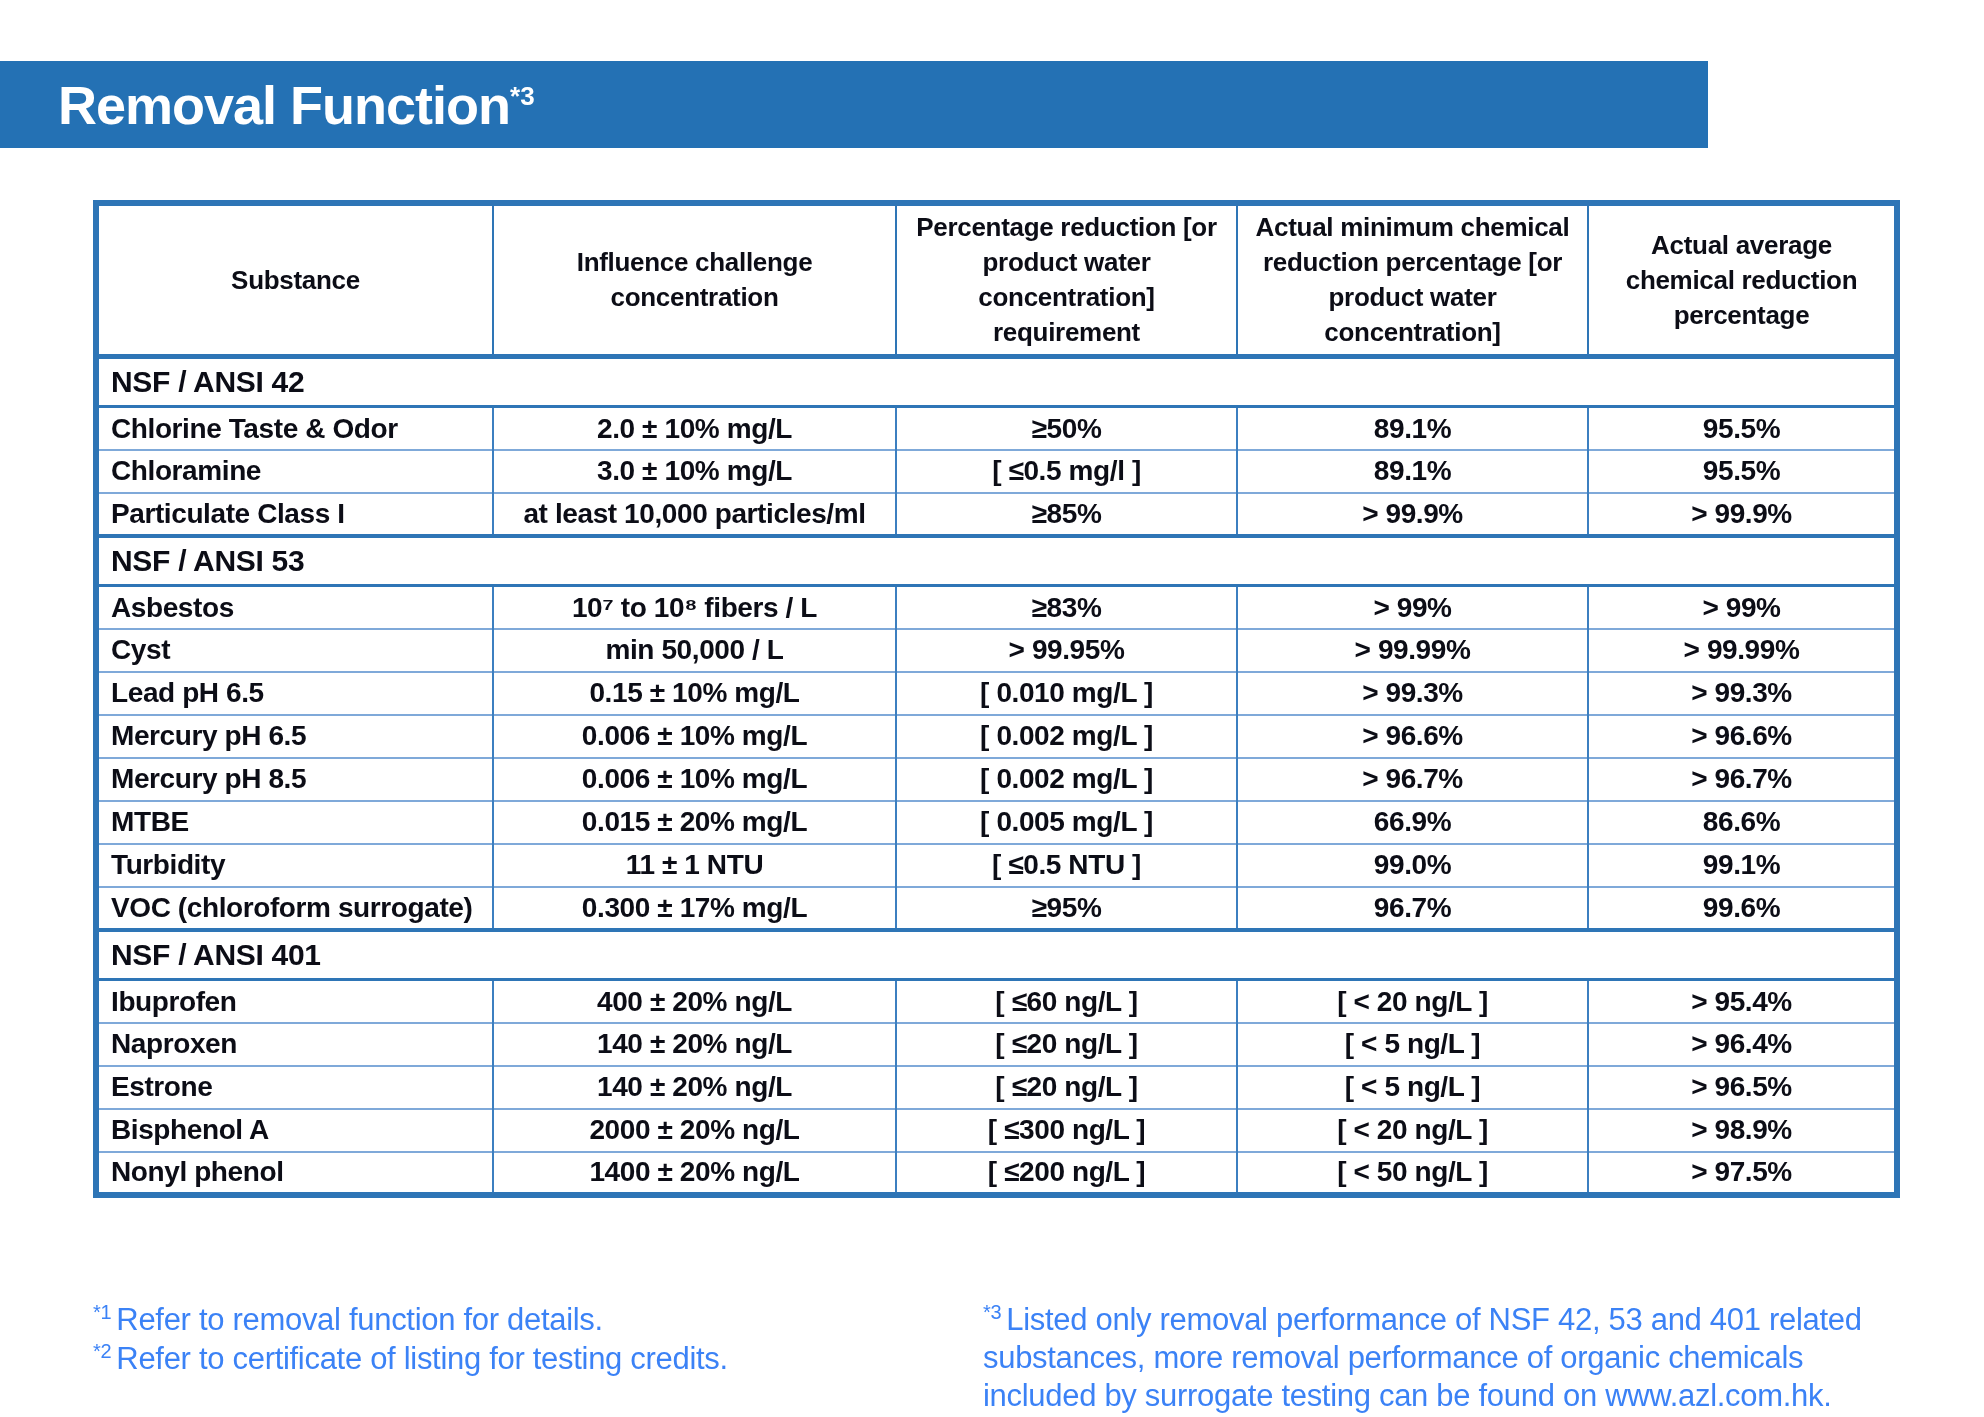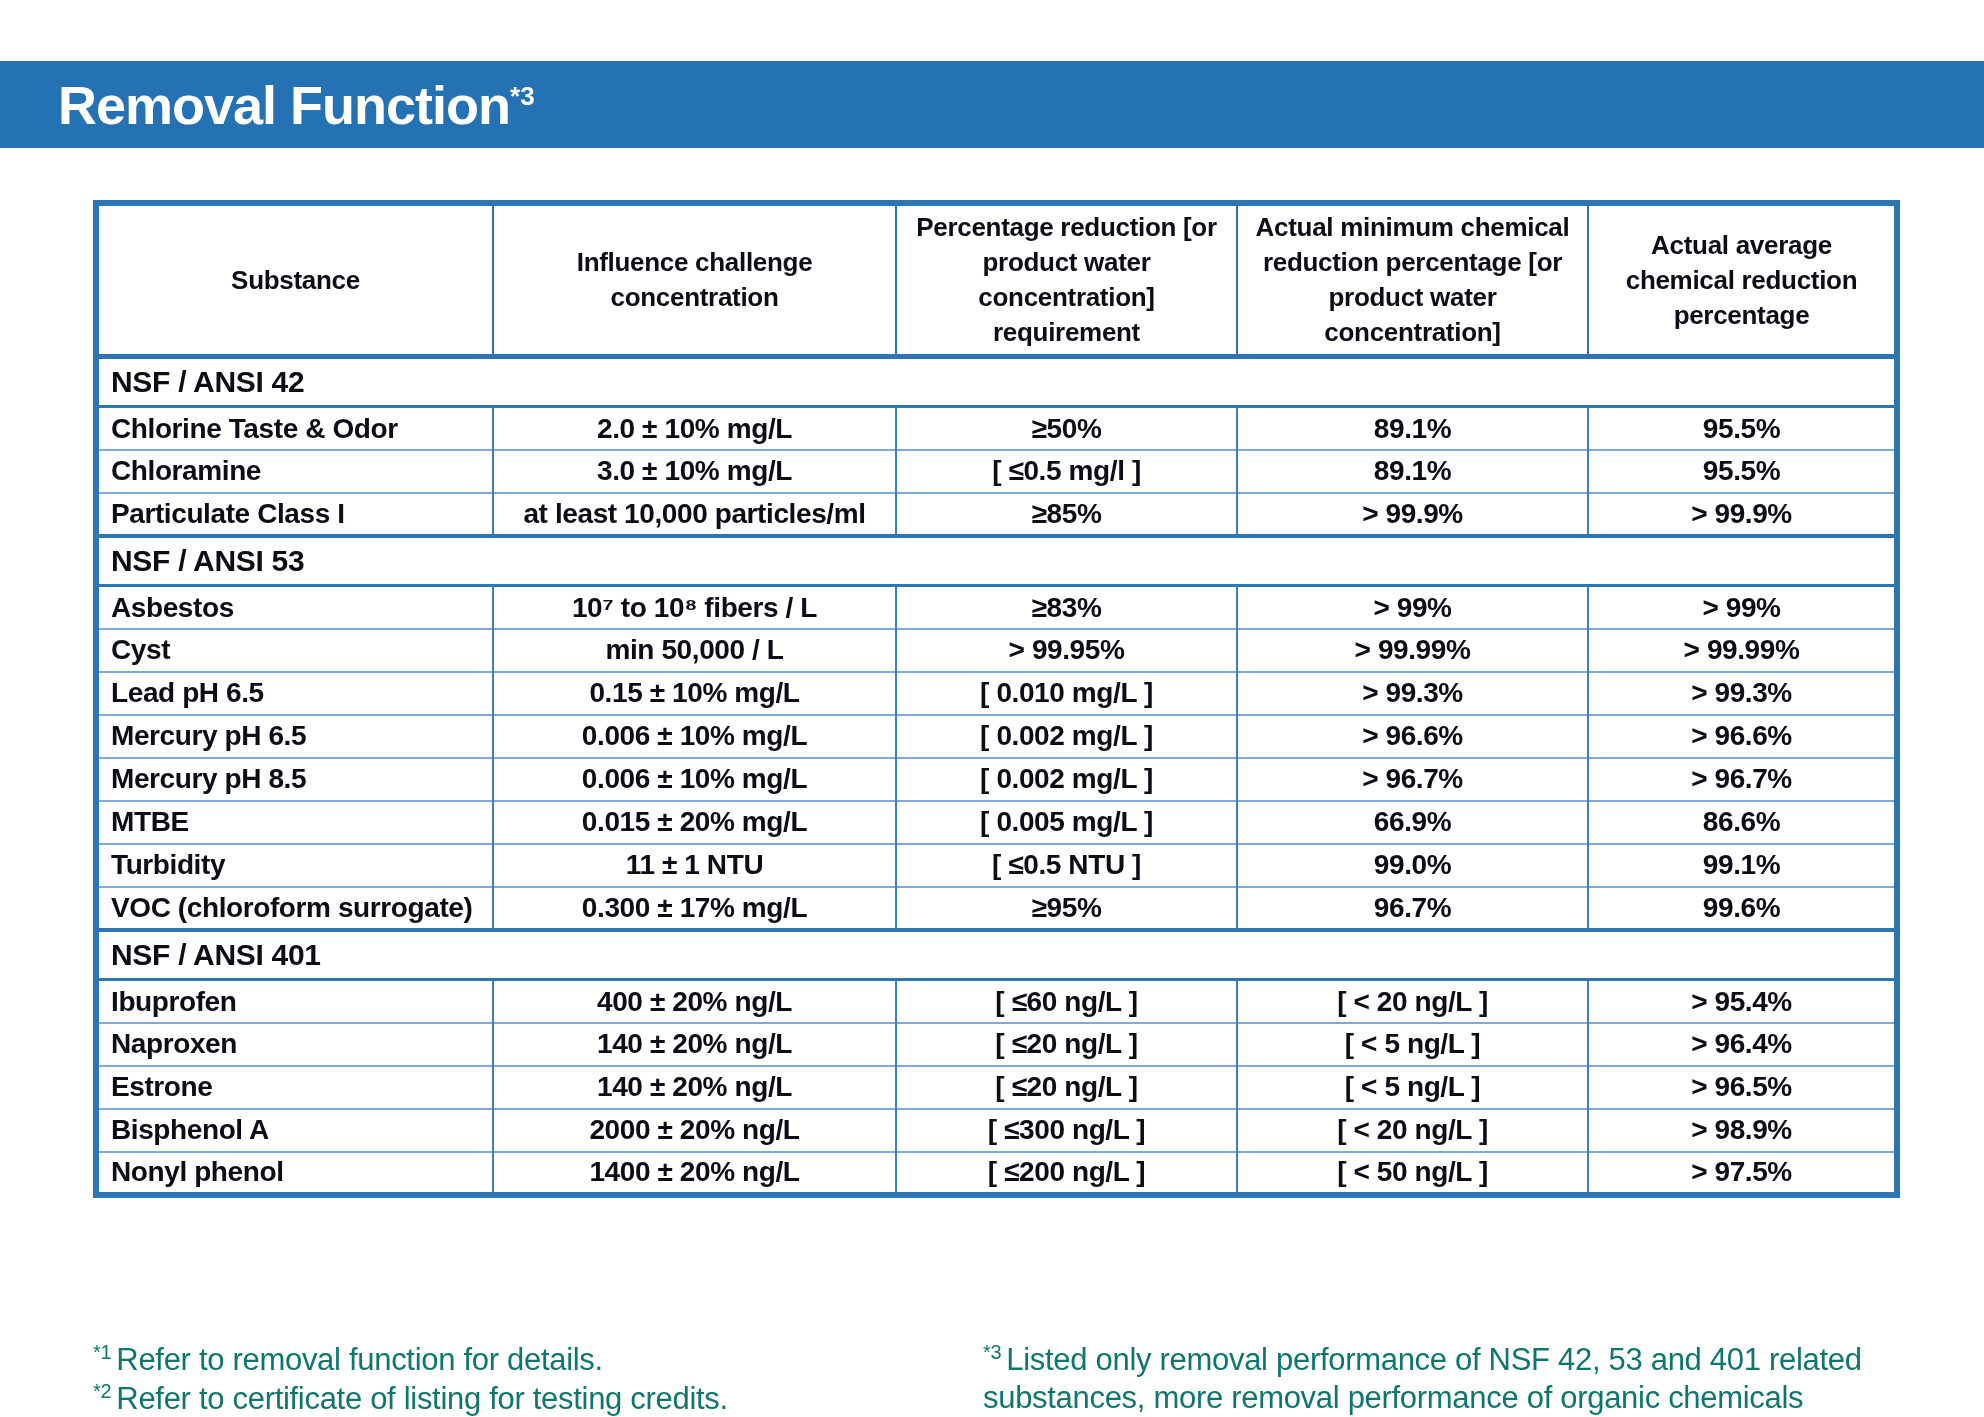--- a/index.html
+++ b/index.html
@@ -9,21 +9,21 @@
     background: #ffffff;
     font-family: "Liberation Sans", sans-serif;
     color: #0c0d16;
     overflow: hidden;
   }
 
   
   .titlebar {
     position: absolute;
     left: 0; top: 61px;
-    width: 1984px; height: 87px;
+    width: 1708px; height: 87px;
     background: #2471b4;
     display: flex;
     align-items: center;
   }
   .title {
     margin-left: 58px;
     color: #ffffff;
     font-size: 54px;
     font-weight: bold;
     letter-spacing: -1px;
@@ -87,24 +87,23 @@
     border-left: none;
     text-align: left;
     padding-left: 12px;
   }
   tr.data-row td.c-val { text-align: center; }
 
   
   .fn-block {
     position: absolute;
     font-size: 31px;
-    color: #0f766e;
+    color: #3b82f6;
     line-height: 1.22;
     letter-spacing: -0.3px;
-    margin-top: 40px;
   }
   .fn-left  { left: 93px;  top: 1300px; width: 860px; }
   .fn-right { left: 983px; top: 1300px; width: 912px; }
   .fn-line { display: block; }
   .fn-marker {
     font-size: 20px;
     vertical-align: super;
     margin-right: 5px;
   }
 </style>

